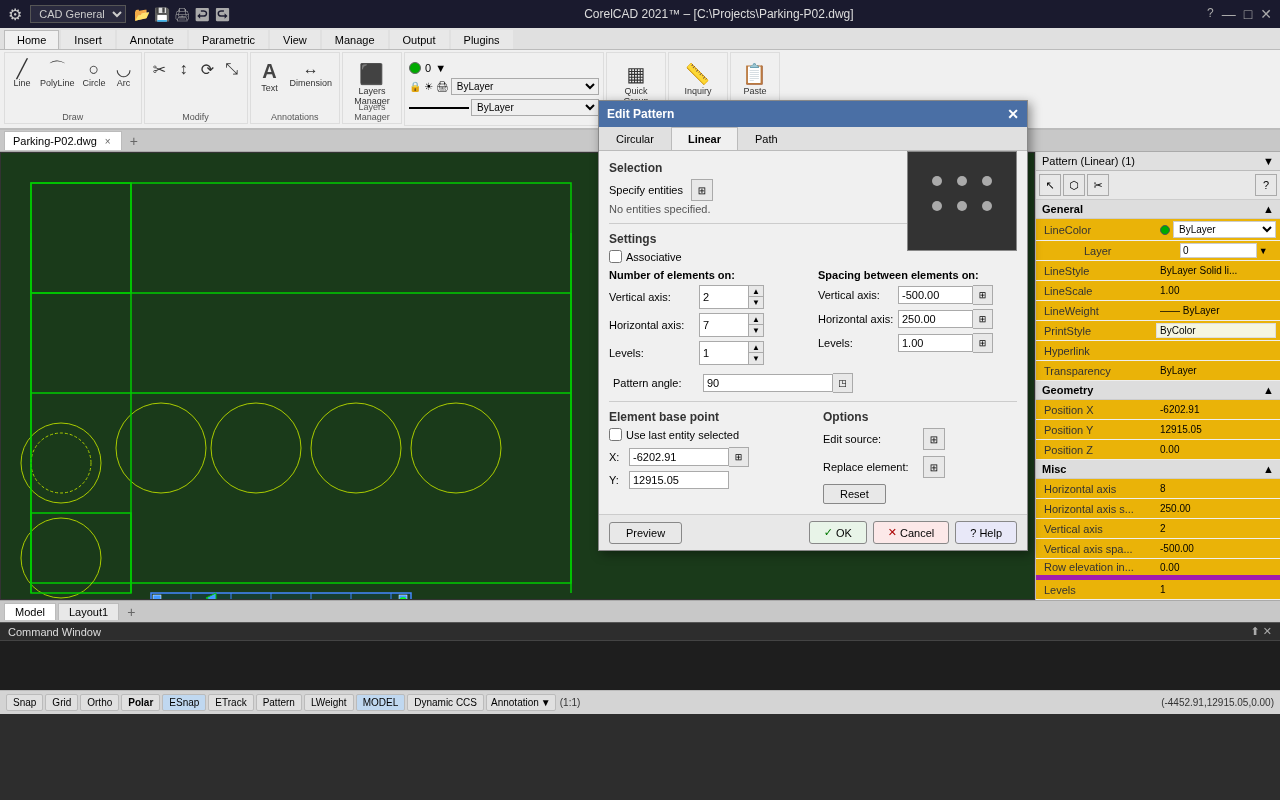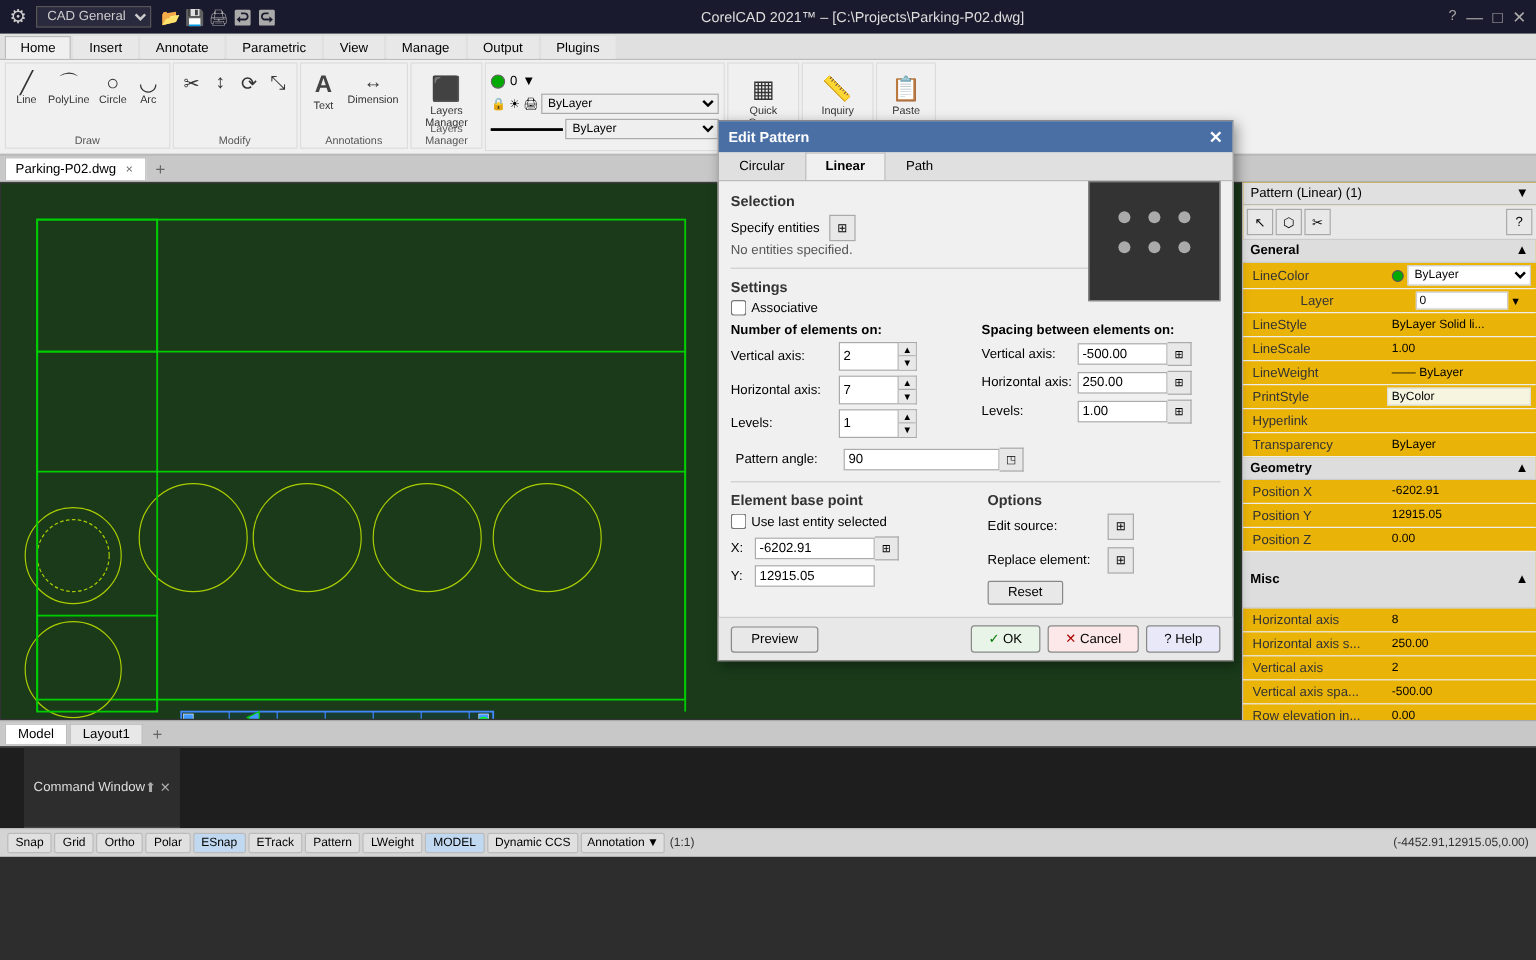--- a/index.html
+++ b/index.html
@@ -349,41 +349,41 @@
           <span class="prop-label" style="flex:1;font-size:11px;padding-left:4px;">Position Y</span>
           <div style="flex:1;font-size:10px;">12915.05</div>
         </div>
         <div class="prop-row" style="display:flex;align-items:center;padding:2px 4px;border-bottom:1px solid #eee;min-height:20px;">
           <span class="prop-label" style="flex:1;font-size:11px;padding-left:4px;">Position Z</span>
           <div style="flex:1;font-size:10px;">0.00</div>
         </div>
       </div>
 
       <div>
-        <div style="background:#ddd; padding:17px 6px; font-size:11px; font-weight:bold; display:flex; justify-content:space-between; cursor:pointer; border-bottom:1px solid #ccc;">
+        <div style="background:#ddd; padding:3px 6px; font-size:11px; font-weight:bold; display:flex; justify-content:space-between; cursor:pointer; border-bottom:1px solid #ccc;">
           <span>Misc</span>
           <span>▲</span>
         </div>
         <div class="prop-row" style="display:flex;align-items:center;padding:2px 4px;border-bottom:1px solid #eee;min-height:20px;">
           <span class="prop-label" style="flex:1;font-size:11px;padding-left:4px;">Horizontal axis</span>
           <div style="flex:1;font-size:10px;">8</div>
         </div>
         <div class="prop-row" style="display:flex;align-items:center;padding:2px 4px;border-bottom:1px solid #eee;min-height:20px;">
           <span class="prop-label" style="flex:1;font-size:11px;padding-left:4px;">Horizontal axis s...</span>
           <div style="flex:1;font-size:10px;">250.00</div>
         </div>
         <div class="prop-row" style="display:flex;align-items:center;padding:2px 4px;border-bottom:1px solid #eee;min-height:20px;">
           <span class="prop-label" style="flex:1;font-size:11px;padding-left:4px;">Vertical axis</span>
           <div style="flex:1;font-size:10px;">2</div>
         </div>
         <div class="prop-row" style="display:flex;align-items:center;padding:2px 4px;border-bottom:1px solid #eee;min-height:20px;">
           <span class="prop-label" style="flex:1;font-size:11px;padding-left:4px;">Vertical axis spa...</span>
           <div style="flex:1;font-size:10px;">-500.00</div>
         </div>
-        <div class="prop-row" style="display:flex;align-items:center;padding:2px 4px;border-bottom:1px solid #a21caf;min-height:20px;">
+        <div class="prop-row" style="display:flex;align-items:center;padding:2px 4px;border-bottom:5px solid #a21caf;min-height:20px;">
           <span class="prop-label" style="flex:1;font-size:11px;padding-left:4px;">Row elevation in...</span>
           <div style="flex:1;font-size:10px;">0.00</div>
         </div>
         <div class="prop-row" style="display:flex;align-items:center;padding:2px 4px;border-bottom:1px solid #eee;min-height:20px;">
           <span class="prop-label" style="flex:1;font-size:11px;padding-left:4px;">Levels</span>
           <div style="flex:1;font-size:10px;">1</div>
         </div>
         <div class="prop-row" style="display:flex;align-items:center;padding:2px 4px;border-bottom:1px solid #eee;min-height:20px;">
           
           
@@ -392,32 +392,32 @@
     </div>
   </div>
 </div>
 
 <div style="background:#c8c8c8; height:22px; display:flex; align-items:center; padding-left:4px; border-top:1px solid #aaa;">
   <div class="layout-tab active" style="background:#fff;border:1px solid #bbb;border-bottom:none;padding:2px 10px;font-size:11px;cursor:pointer;margin-right:2px;">Model</div>
   <div class="layout-tab" style="background:#e8e8e8;border:1px solid #bbb;border-bottom:none;padding:2px 10px;font-size:11px;cursor:pointer;margin-right:2px;">Layout1</div>
   <div style="padding:2px 6px;cursor:pointer;font-size:14px;color:#666;">+</div>
 </div>
 
-<div id="command-window-area" style="background:#1e1e1e; height:68px; border-top:1px solid #555; display:flex; flex-direction:row;padding-left:20px;">
+<div id="command-window-area" style="background:#1e1e1e; height:68px; border-top:1px solid #555; display:flex; flex-direction:column;">
   <div style="background:#2d2d2d; color:#ddd; font-size:11px; padding:2px 8px; display:flex; align-items:center; justify-content:space-between; border-bottom:1px solid #444;">
     <span>Command Window</span>
     <span style="color:#aaa; font-size:11px;">⬆ ✕</span>
   </div>
 </div>
 
 <div id="status-bar" style="background:#d4d4d4; height:24px; display:flex; align-items:center; padding:0 6px; gap:2px; border-top:1px solid #bbb;">
   <button style="padding:2px 6px;border:1px solid #bbb;background:#e0e0e0;cursor:pointer;font-size:10px;border-radius:2px;">Snap</button>
   <button style="padding:2px 6px;border:1px solid #bbb;background:#e0e0e0;cursor:pointer;font-size:10px;border-radius:2px;">Grid</button>
   <button style="padding:2px 6px;border:1px solid #bbb;background:#e0e0e0;cursor:pointer;font-size:10px;border-radius:2px;">Ortho</button>
-  <button style="padding:2px 6px;border:1px solid #bbb;background:#e0e0e0;cursor:pointer;font-size:10px;border-radius:2px;">Polar</button>
+  <button style="padding:2px 6px;border:1px solid #bbb;background:#e0e0e0;cursor:pointer;font-size:10px;border-radius:2px;font-weight:bold;">Polar</button>
   <button style="padding:2px 6px;border:1px solid #bbb;background:#c0d8f0;cursor:pointer;font-size:10px;border-radius:2px;">ESnap</button>
   <button style="padding:2px 6px;border:1px solid #bbb;background:#e0e0e0;cursor:pointer;font-size:10px;border-radius:2px;">ETrack</button>
   <button style="padding:2px 6px;border:1px solid #bbb;background:#e0e0e0;cursor:pointer;font-size:10px;border-radius:2px;">Pattern</button>
   <button style="padding:2px 6px;border:1px solid #bbb;background:#e0e0e0;cursor:pointer;font-size:10px;border-radius:2px;">LWeight</button>
   <button style="padding:2px 6px;border:1px solid #bbb;background:#c0d8f0;cursor:pointer;font-size:10px;border-radius:2px;">MODEL</button>
   <button style="padding:2px 6px;border:1px solid #bbb;background:#e0e0e0;cursor:pointer;font-size:10px;border-radius:2px;">Dynamic CCS</button>
   <button style="padding:2px 4px;border:1px solid #bbb;background:#e0e0e0;cursor:pointer;font-size:10px;border-radius:2px;display:flex;align-items:center;gap:2px;">Annotation <span>▼</span></button>
   <span style="font-size:10px;color:#333;margin-left:2px;">(1:1)</span>
   <span style="margin-left:auto;font-size:10px;color:#333;">(-4452.91,12915.05,0.00)</span>
 </div>

